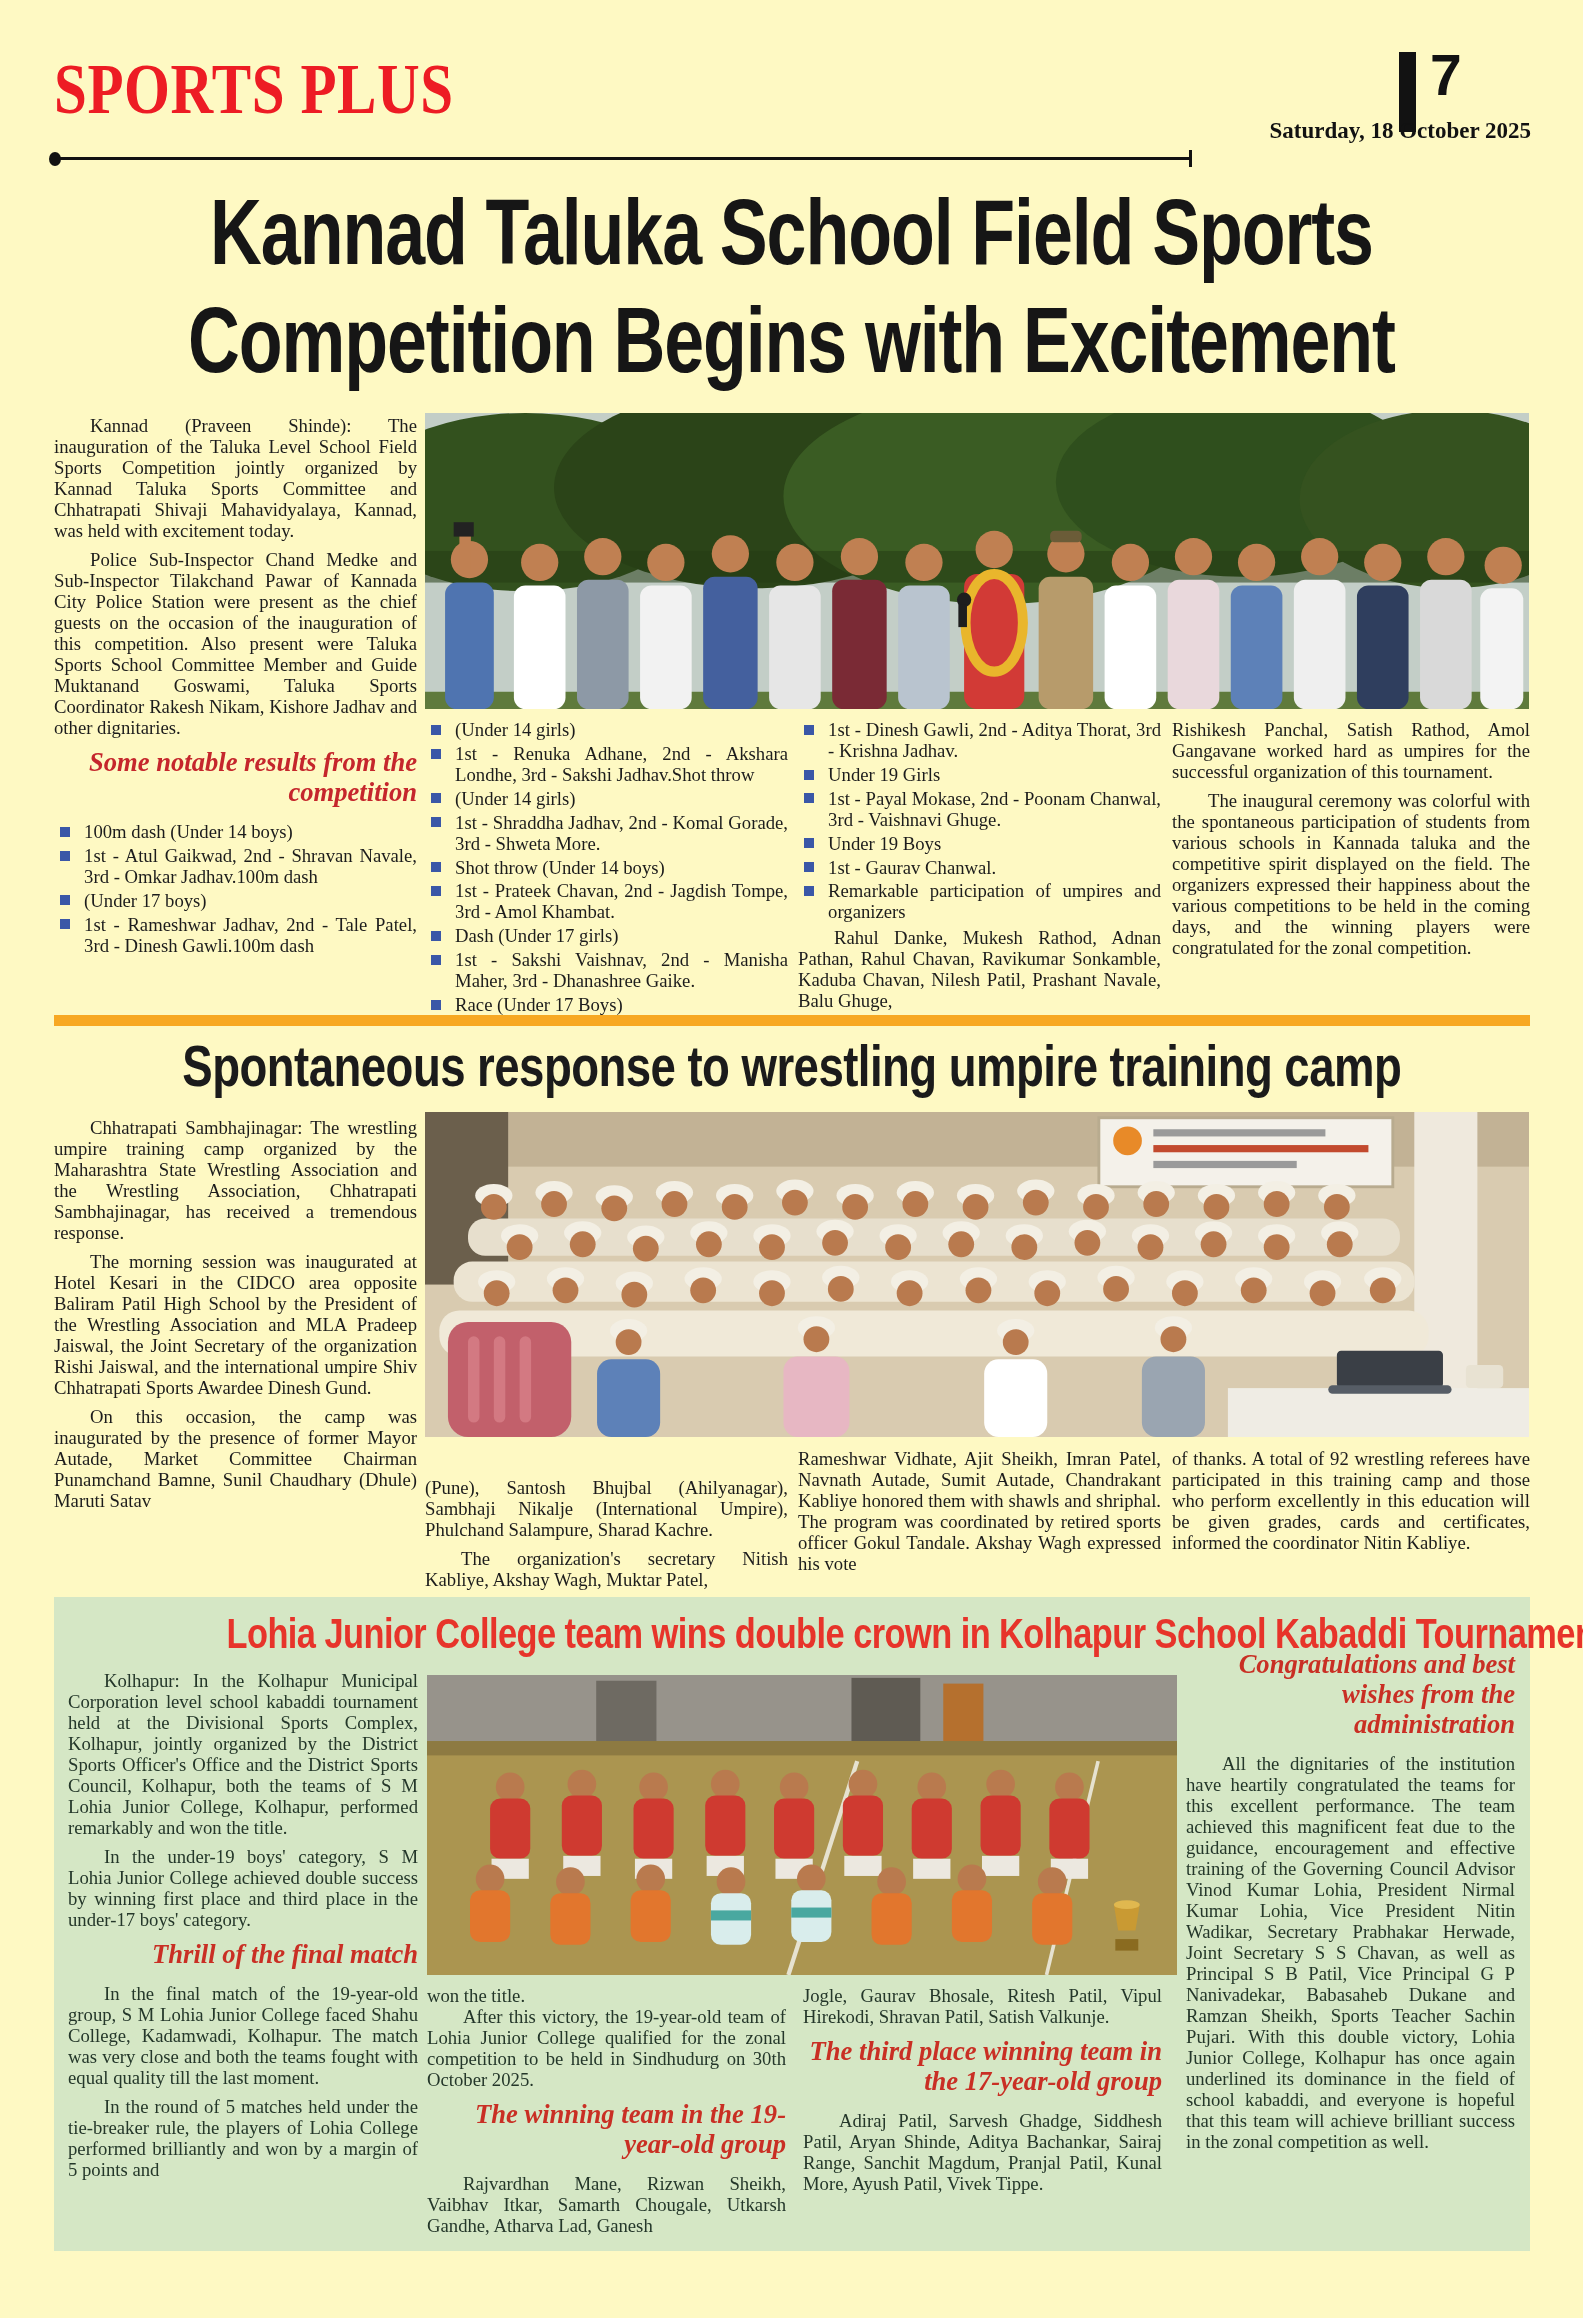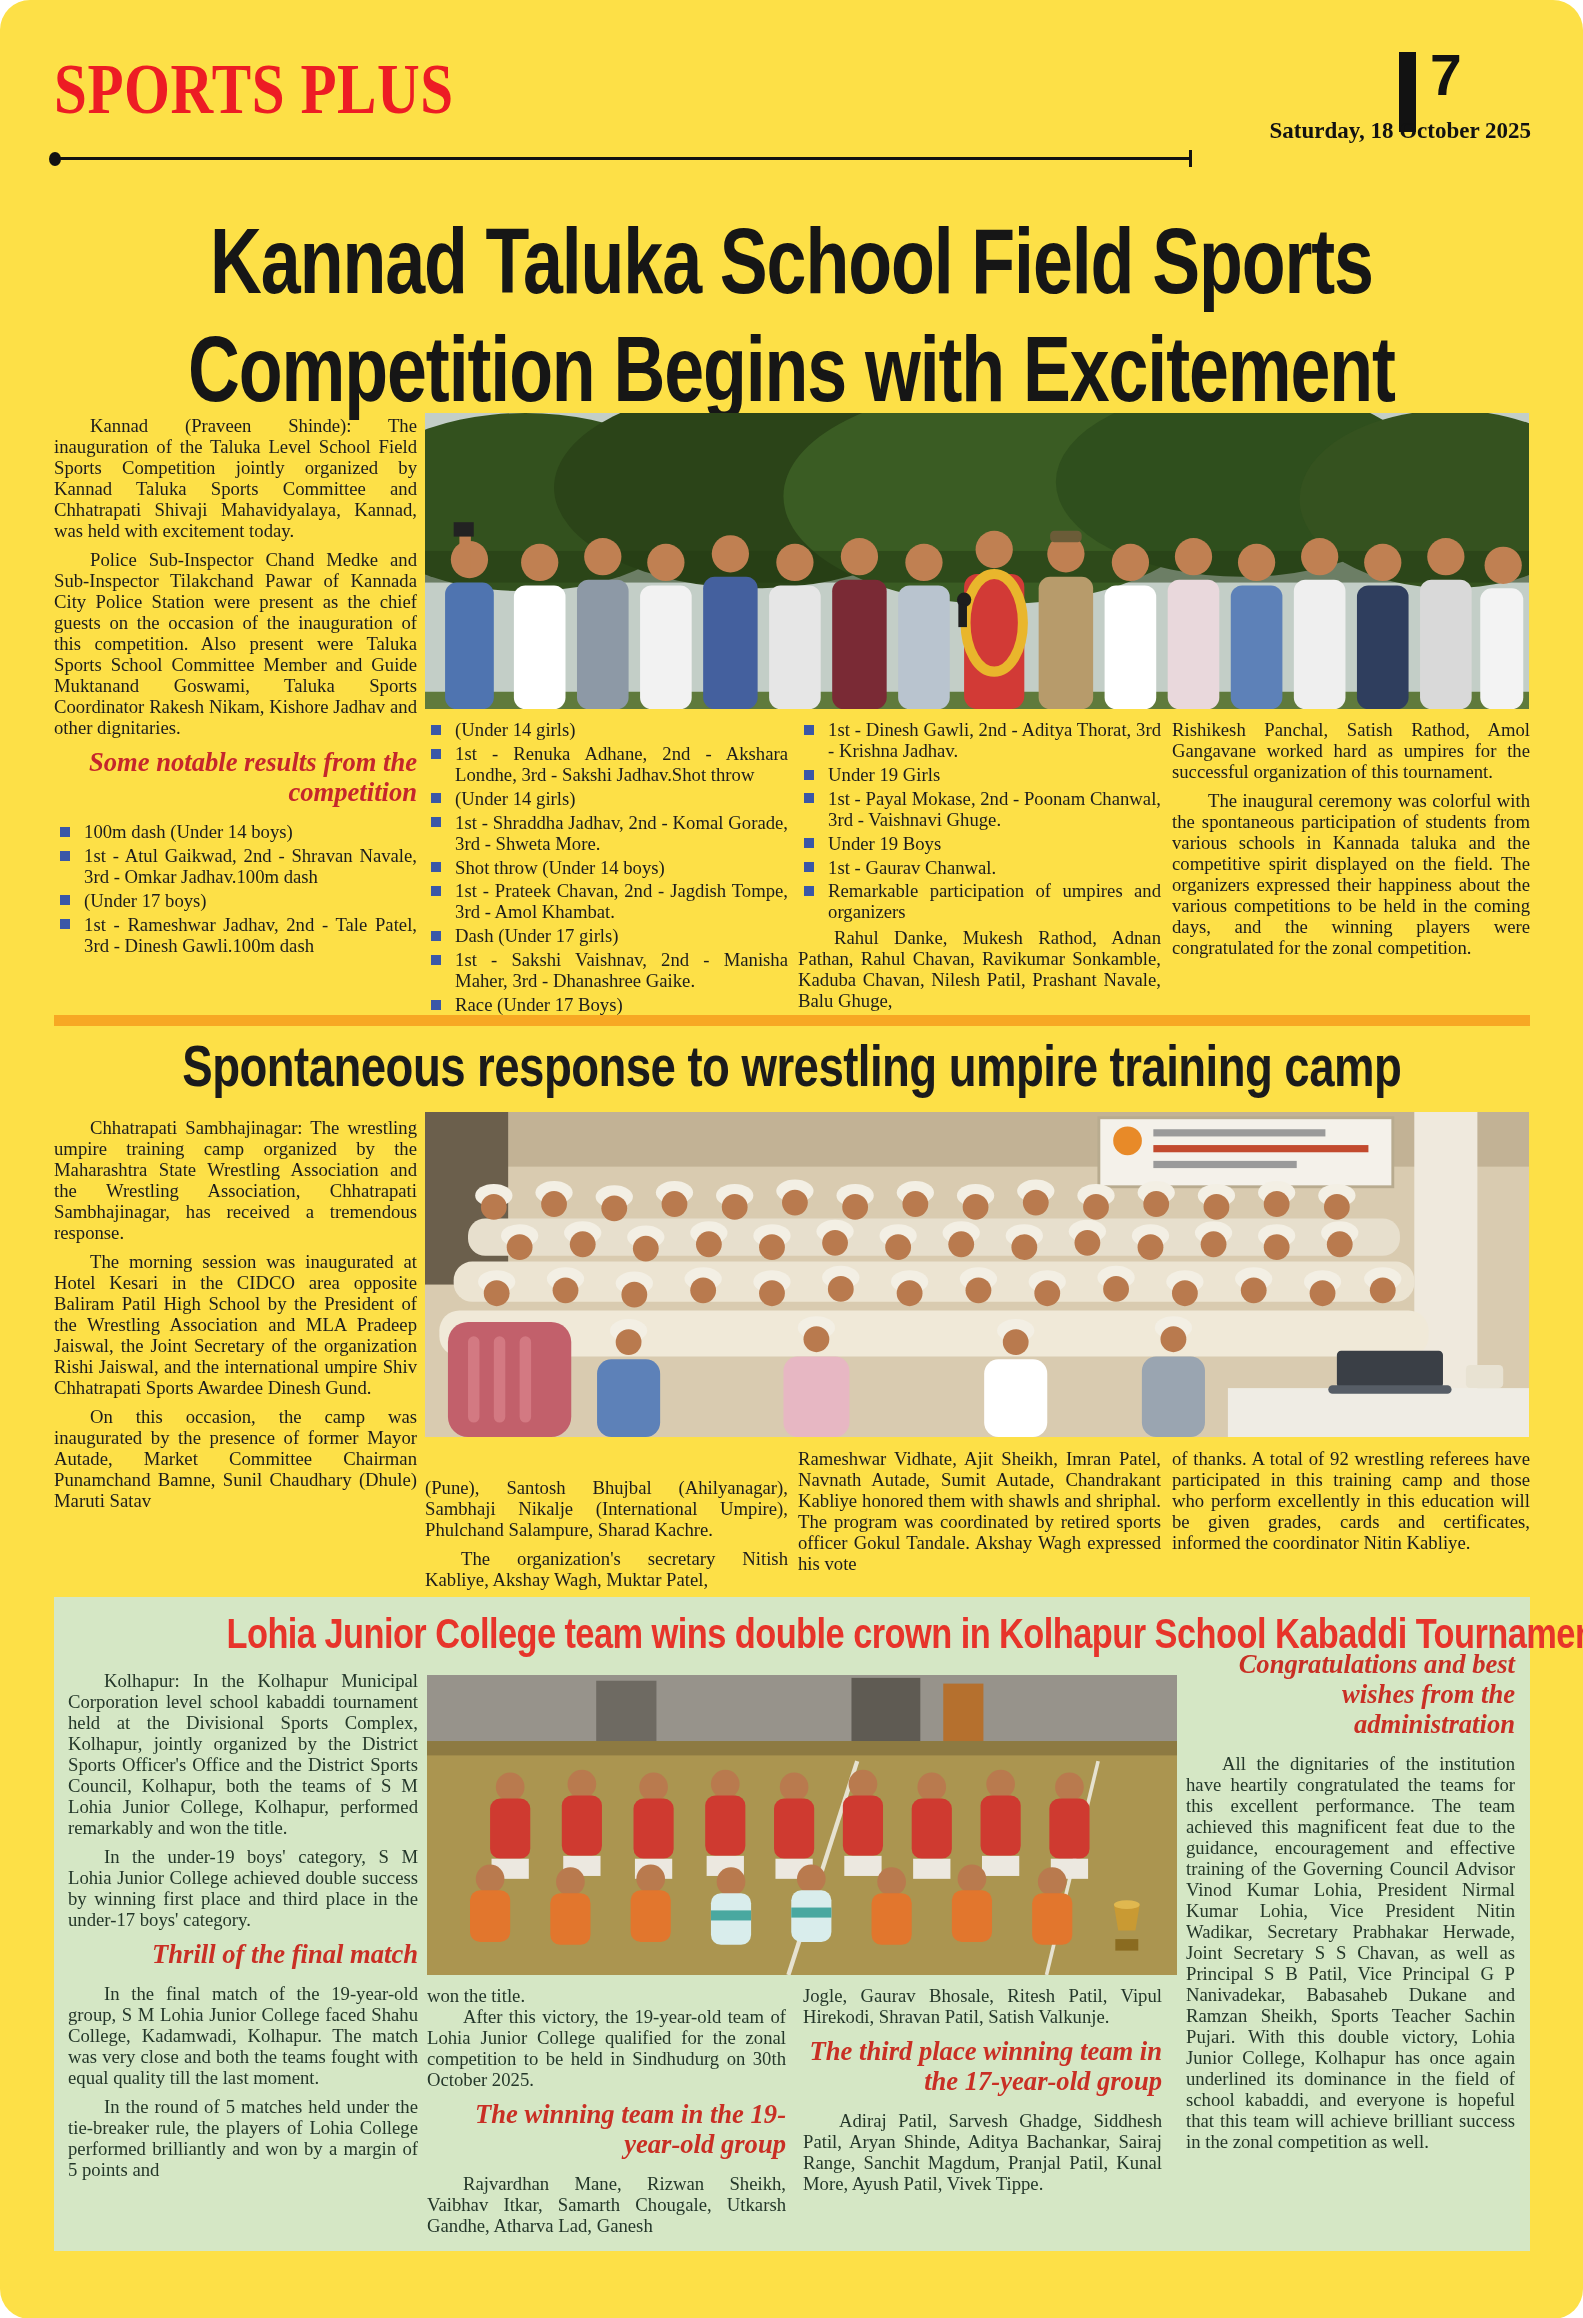--- a/index.html
+++ b/index.html
@@ -1,32 +1,32 @@
 <!DOCTYPE html>
 <html style="font-size:11.5px"><head>
 <meta charset="utf-8">
 <style>
   html,body{margin:0;padding:0;background:#ffffff;}
-  .page{position:relative;width:1583px;height:2319px;background:#fde047;overflow:hidden;
-        font-family:"Liberation Serif",serif;color:#1c1c1c;border-radius:30px;}
+  .page{position:relative;width:1583px;height:2319px;background:#fef9c3;overflow:hidden;
+        font-family:"Liberation Serif",serif;color:#1c1c1c;}
   .abs{position:absolute;}
 
   
   .masthead{left:54px;top:50px;font-weight:bold;font-size:72px;line-height:79px;color:#ed1c24;
             transform:scaleX(0.82);transform-origin:left center;white-space:nowrap;letter-spacing:0.7px;}
   .pagenum-bar{left:1399px;top:52px;width:17px;height:80px;background:#121212;}
   .pagenum{left:1430px;top:42px;font-family:"Liberation Sans",sans-serif;font-weight:bold;
            font-size:57px;color:#121212;}
   .date{top:118px;right:52px;font-weight:bold;font-size:23px;color:#121212;white-space:nowrap;}
   .rule{left:54px;top:157px;width:1136px;height:2.9px;background:#121212;}
   .rule-dot{left:49px;top:152px;width:12.2px;height:14.4px;border-radius:50%;background:#121212;}
   .rule-tick{left:1189px;top:150px;width:2.9px;height:17px;background:#121212;}
 
   
-  .hl1{left:0;top:178px;width:1583px;text-align:center;margin-top:29px;}
+  .hl1{left:0;top:178px;width:1583px;text-align:center;}
   .hl1 span{display:block;font-family:"Liberation Sans",sans-serif;font-weight:bold;color:#161616;
             font-size:92px;line-height:108px;transform:scaleX(0.78);transform-origin:center;
             white-space:nowrap;letter-spacing:-1.4px;}
   .hl2{left:0;top:1033px;width:1583px;text-align:center;}
   .hl2 span{display:inline-block;font-family:"Liberation Sans",sans-serif;font-weight:bold;color:#1b1b1b;
             font-size:57px;line-height:66px;transform:scaleX(0.80);transform-origin:center;
             white-space:nowrap;letter-spacing:-0.7px;}
   .hl3{left:54px;top:1607px;width:1476px;text-align:center;}
   .hl3 span{display:inline-block;font-family:"Liberation Sans",sans-serif;font-weight:bold;color:#e7342a;
             font-size:43px;line-height:52px;transform:scaleX(0.80);transform-origin:center;

